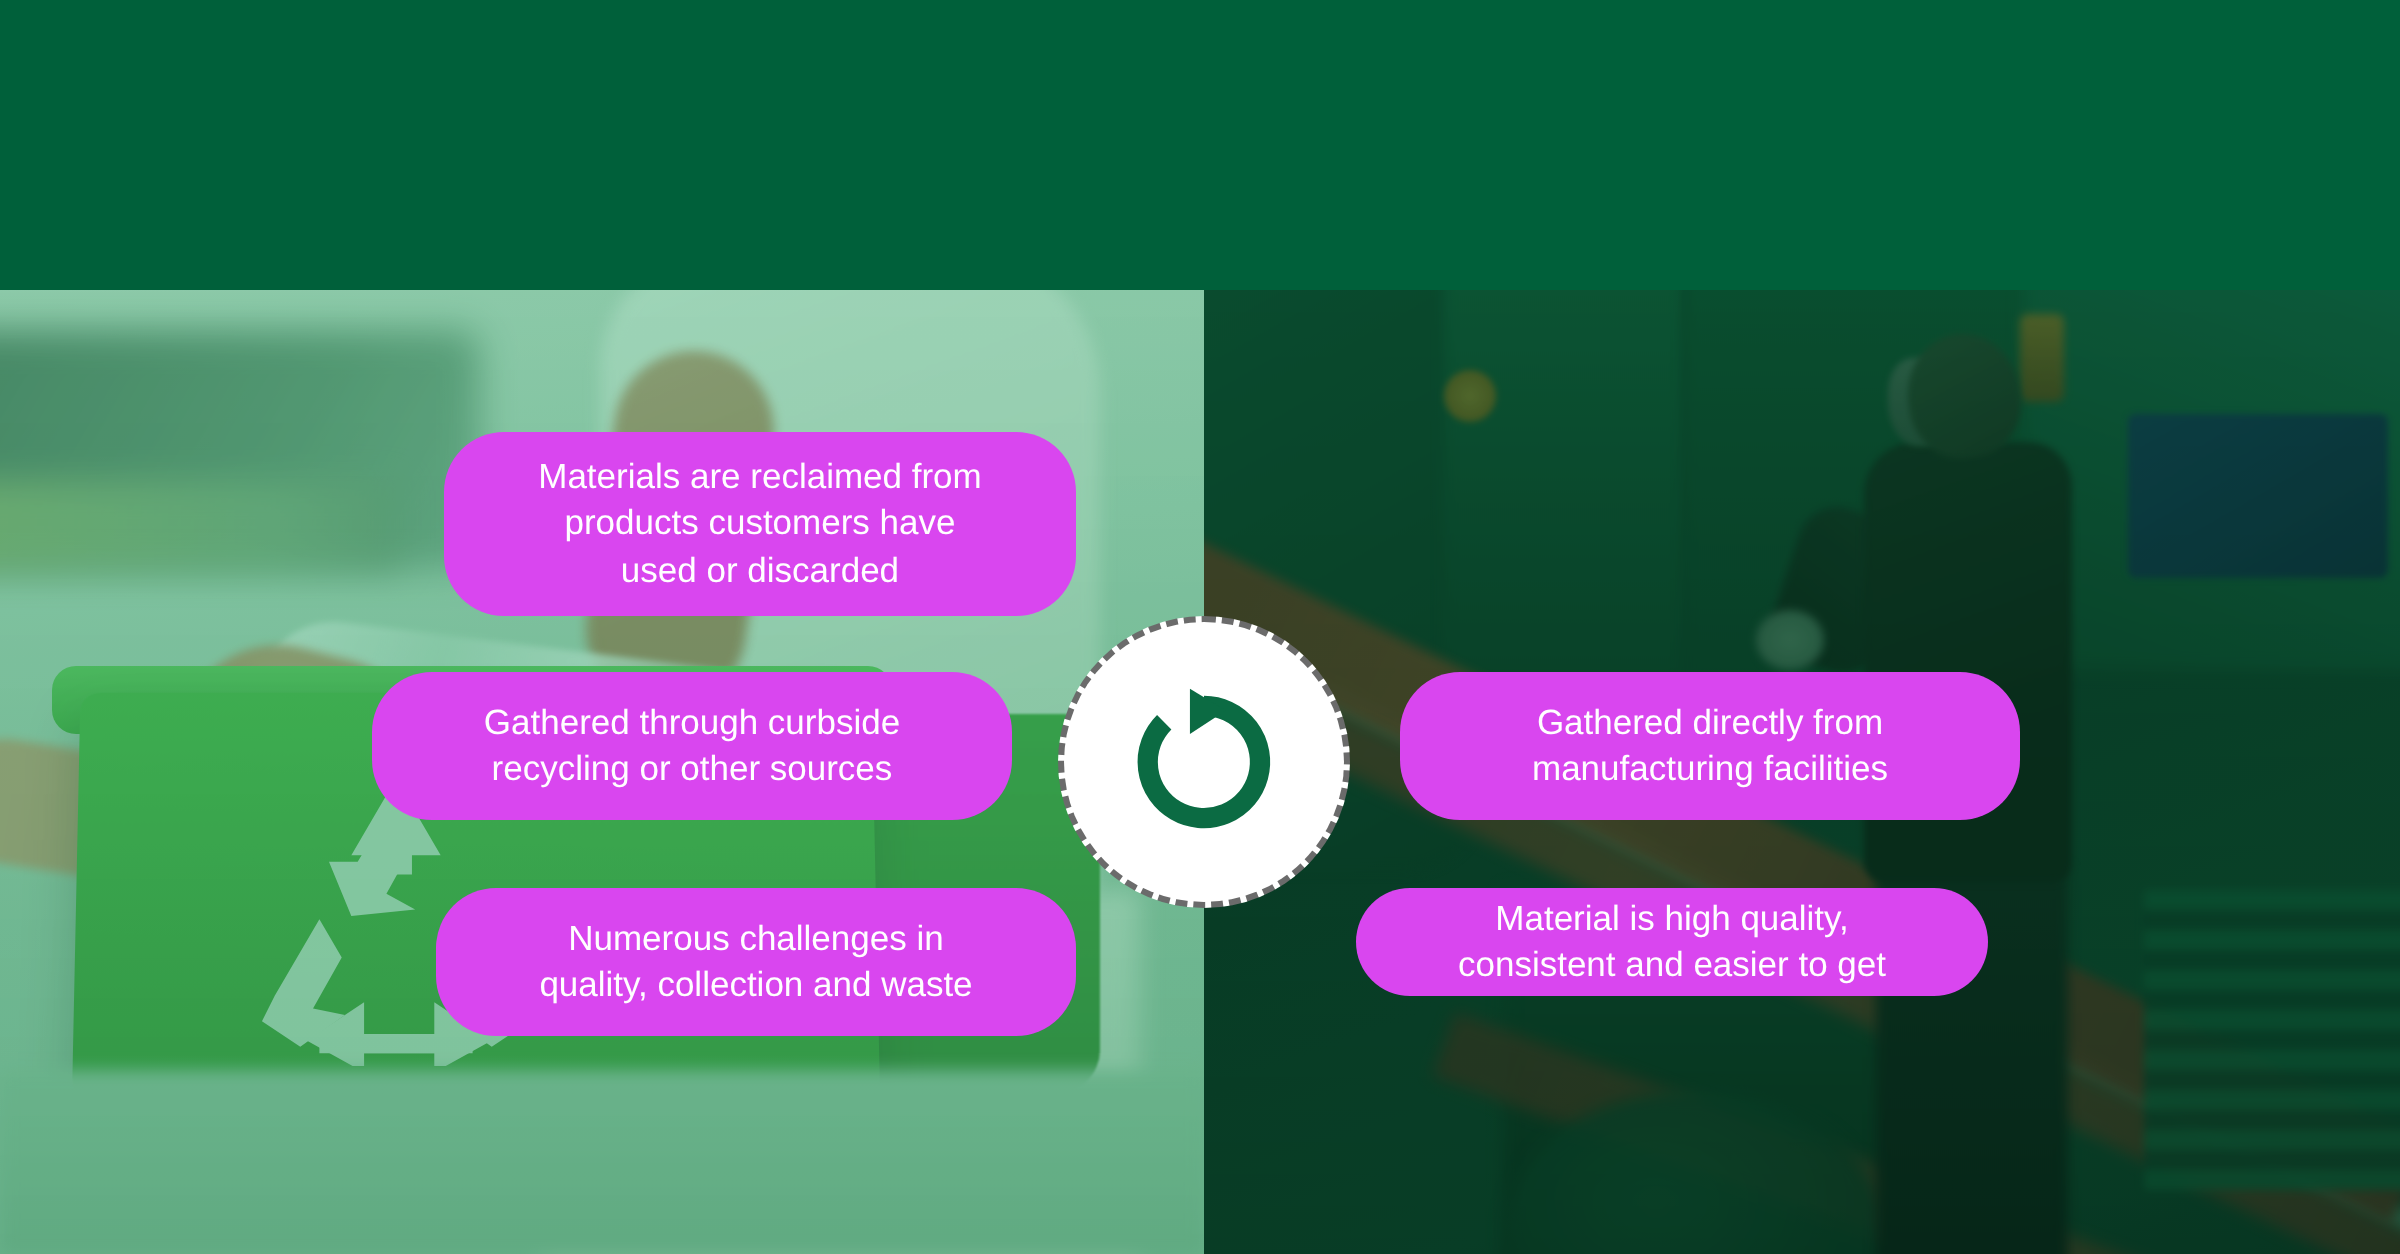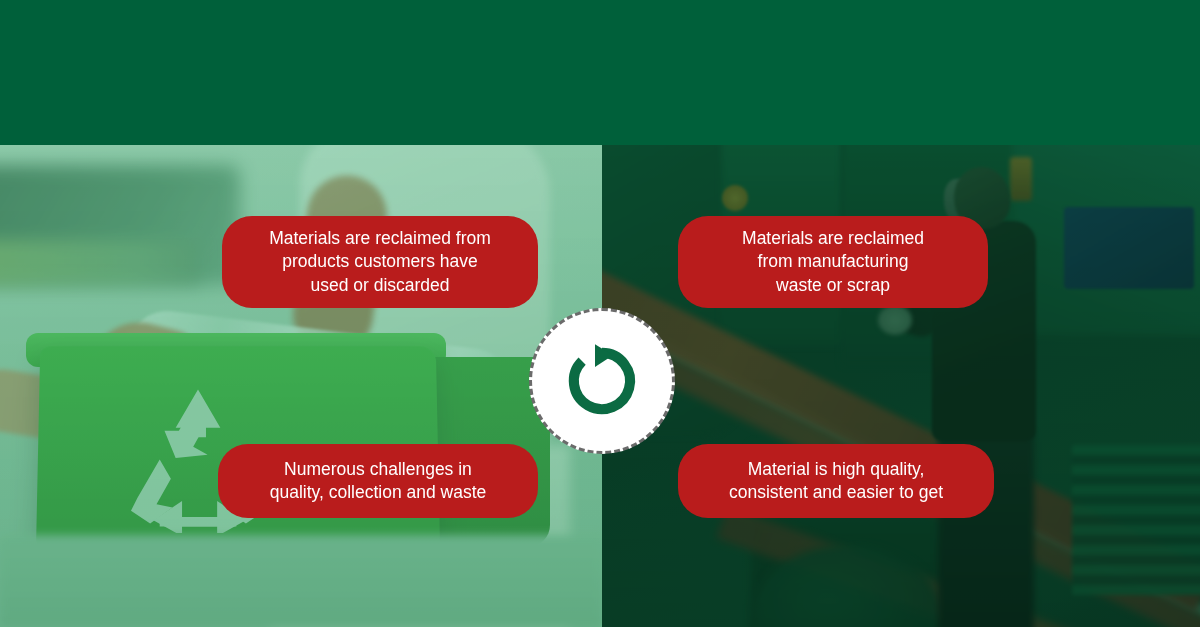--- a/index.html
+++ b/index.html
@@ -385,21 +385,21 @@
     mix-blend-mode: multiply;
   }
   .rp-tint2 {
     position: absolute; inset: 0;
     background: rgba(14,92,60,.26);
   }
 
   
   .pill {
     position: absolute;
-    background: #b91c1c;
+    background: #d946ef;
     color: #ffffff;
     border-radius: 30px;
     display: flex;
     align-items: center;
     justify-content: center;
     text-align: center;
     font-size: 17.5px;
     line-height: 1.32;
     padding: 12px 22px;
     box-sizing: border-box;
@@ -407,21 +407,21 @@
     white-space: pre-line;
   }
 
   
   #pill-l1 { left: 222px; top: 216px; width: 316px; height: 92px; }
   #pill-l2 { left: 186px; top: 336px; width: 320px; height: 74px; }
   #pill-l3 { left: 218px; top: 444px; width: 320px; height: 74px; }
   
   #pill-r1 { left: 678px; top: 216px; width: 310px; height: 92px; }
   #pill-r2 { left: 700px; top: 336px; width: 310px; height: 74px; }
-  #pill-r3 { left: 678px; top: 444px; width: 316px; height: 74px; }
+  #pill-r3 { left: 678px; top: 444px; width: 316px; height: 54px; }
 
   
   .center-badge {
     position: absolute;
     left: 529px; top: 308px;
     width: 146px; height: 146px;
     border-radius: 50%;
     background: #ffffff;
     border: 3px dashed #6b6b6b;
     box-sizing: border-box;
@@ -511,26 +511,27 @@
       <div class="rp-tint2"></div>
     </div>
   </div>
 
   <div class="header-band"></div>
   <div class="header-title">HOW ARE POST-CONSUMER MATERIALS DIFFERENT THAN POST-INDUSTRIAL?</div>
 
   <div class="pill" id="pill-l1">Materials are reclaimed from
 products customers have
 used or discarded</div>
+  <div class="pill" id="pill-l2">Gathered through curbside
+recycling or other sources</div>
   <div class="pill" id="pill-l3">Numerous challenges in
 quality, collection and waste</div>
 
-  <div class="pill" id="pill-r1">Materials are reclaimed
-from manufacturing
-waste or scrap</div>
+  <div class="pill" id="pill-r2">Gathered directly from
+manufacturing facilities</div>
   <div class="pill" id="pill-r3">Material is high quality,
 consistent and easier to get</div>
 
   <div class="center-badge">
     <span>
       <svg width="78" height="78" viewBox="0 0 100 100" aria-hidden="true">
         <path d="M50 14
                  A36 36 0 1 1 24.5 24.5" fill="none" stroke="#0b6b43" stroke-width="13" stroke-linecap="butt"></path>
         <path d="M41 3 L41 32 L64 17 Z" fill="#0b6b43"></path>
       </svg>

